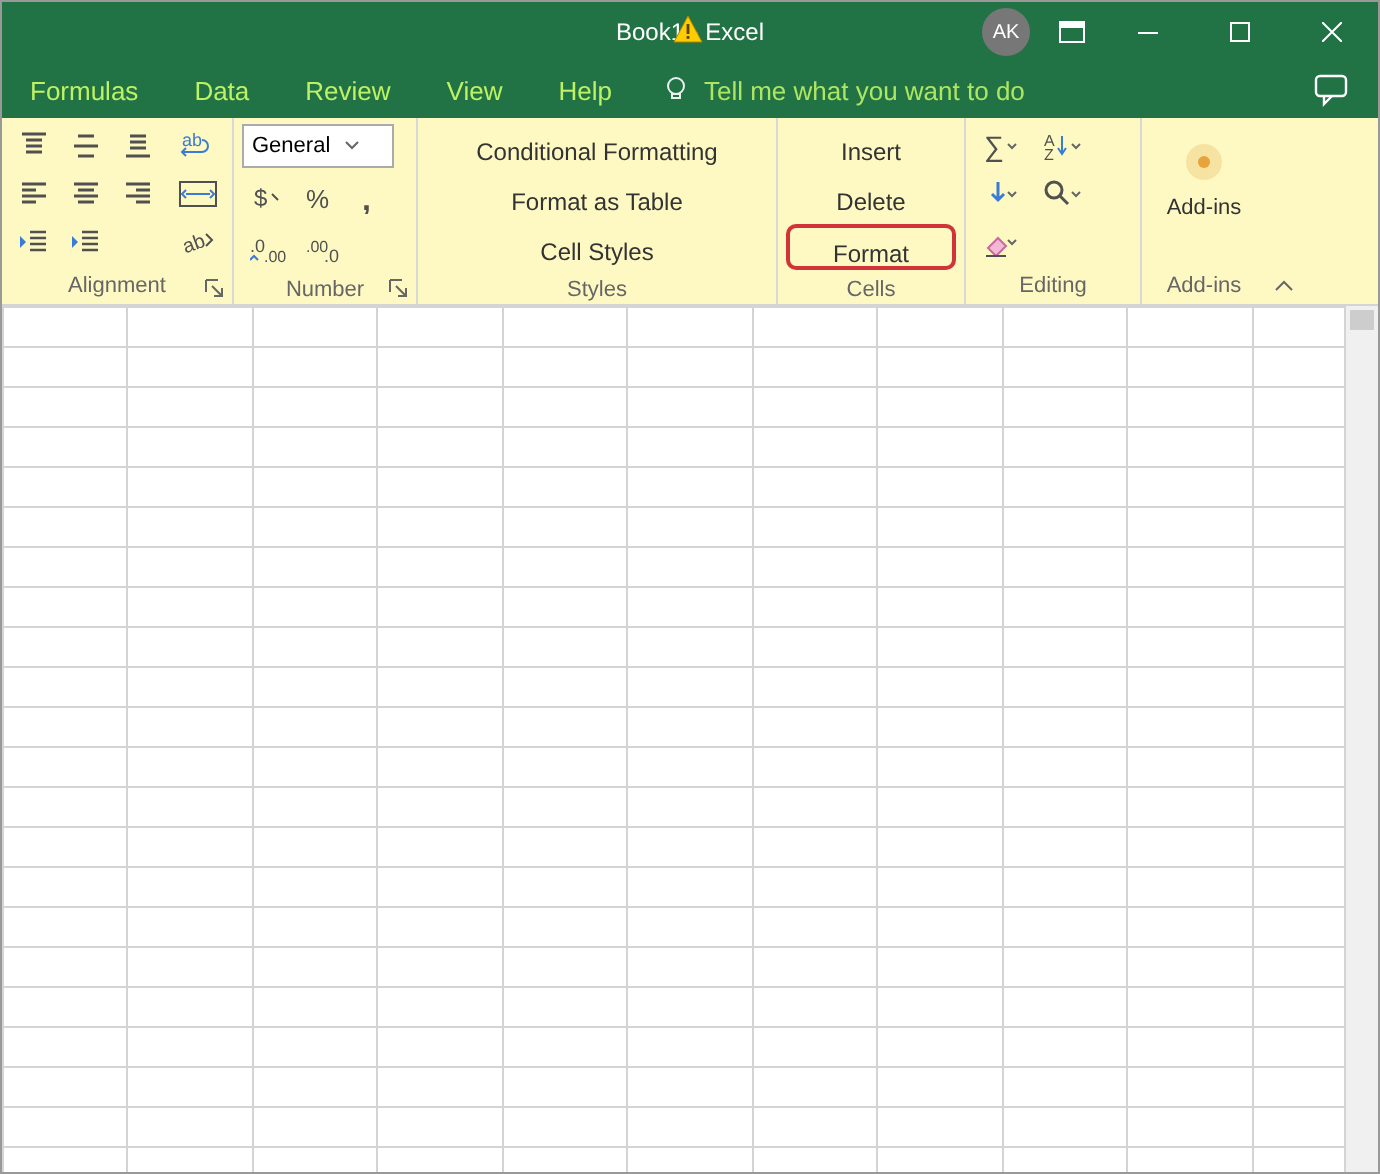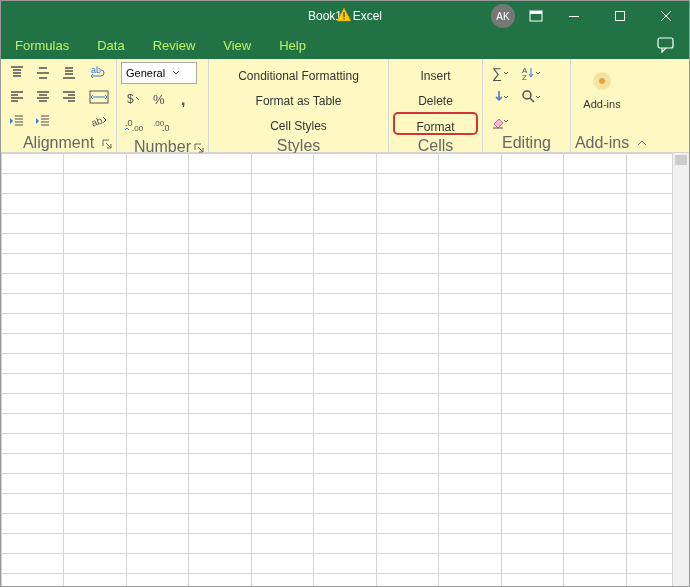--- a/index.html
+++ b/index.html
@@ -18,21 +18,21 @@
     
     .menubar { height: 28px; background: #217346; display: flex; align-items: stretch; color: #bef264; font-size: 13px; }
     .menuitem { padding: 0 14px; display: flex; align-items: center; cursor: pointer; }
     .tell-me { display: flex; align-items: center; gap: 6px; padding: 0 10px; opacity: 0.9; }
     .share-icon { margin-left: auto; padding: 0 14px; display: flex; align-items: center; }
 
     
     .ribbon { background: #fef9c3; border-bottom: 1px solid #d4d4d4; height: 94px; display: flex; align-items: stretch; }
     .group { border-right: 1px solid #d8d8d8; display: flex; flex-direction: column; }
     .group-body { flex: 1; display: flex; align-items: flex-start; padding: 3px 4px; gap: 4px; }
-    .group-label { height: 17px; display: flex; align-items: center; justify-content: center; font-size: 16px; color: #666; position: relative; padding-bottom: 1px; }
+    .group-label { height: 17px; display: flex; align-items: center; justify-content: center; font-size: 11px; color: #666; position: relative; padding-bottom: 1px; }
     .launcher { position: absolute; right: 3px; bottom: 2px; width: 11px; height: 11px; }
     .launcher svg { display: block; }
 
     .col { display: flex; flex-direction: column; gap: 2px; }
     .row { display: flex; gap: 2px; align-items: center; }
     .rbtn { height: 22px; min-width: 22px; padding: 0 3px; display: flex; align-items: center; justify-content: center; border: 1px solid transparent; border-radius: 2px; cursor: pointer; color: #333; }
     .rlabelbtn { height: 23px; display: flex; align-items: center; gap: 6px; padding: 0 6px; border: 1px solid transparent; cursor: pointer; color: #333; white-space: nowrap; font-size: 12px; flex-direction: column; }
     .rlabelbtn .chev { margin-left: auto; }
     .highlight-red { border: 2.5px solid #d13438; border-radius: 5px; }
 
@@ -102,20 +102,27 @@
     </div>
   <div class="menuitem">
       <span>Review</span>
     </div>
   <div class="menuitem">
       <span>View</span>
     </div>
   <div class="menuitem">
       <span>Help</span>
     </div>
+  <div class="tell-me">
+    <svg width="16" height="16" viewBox="0 0 16 16">
+        <circle cx="8" cy="6" r="4" fill="none" stroke="#fff" stroke-width="1"></circle>
+        <rect x="6" y="10" width="4" height="2" fill="none" stroke="#fff" stroke-width="1"></rect>
+      </svg>
+    <span>Tell me what you want to do</span>
+  </div>
   <div class="share-icon">
     <svg width="18" height="18" viewBox="0 0 18 18">
         <rect x="1" y="2" width="15" height="10" rx="2" fill="none" stroke="#fff" stroke-width="1.2"></rect>
         <path d="M5 12 L5 16 L9 12" fill="none" stroke="#fff" stroke-width="1.2"></path>
       </svg>
   </div>
 </div>
 
 <div class="ribbon">
 

